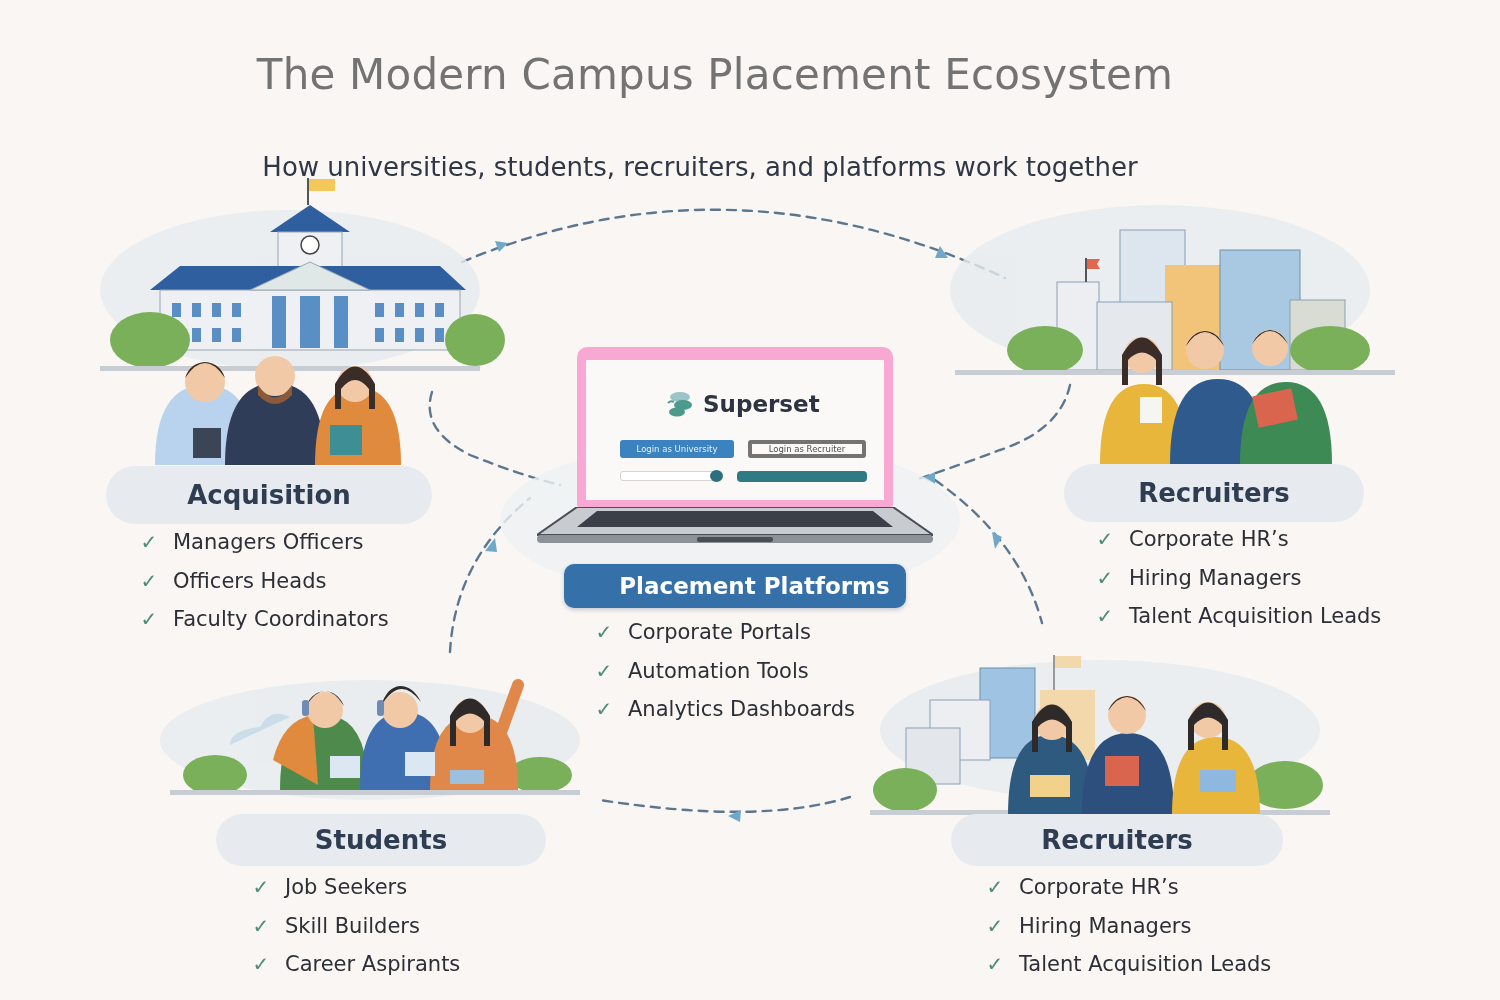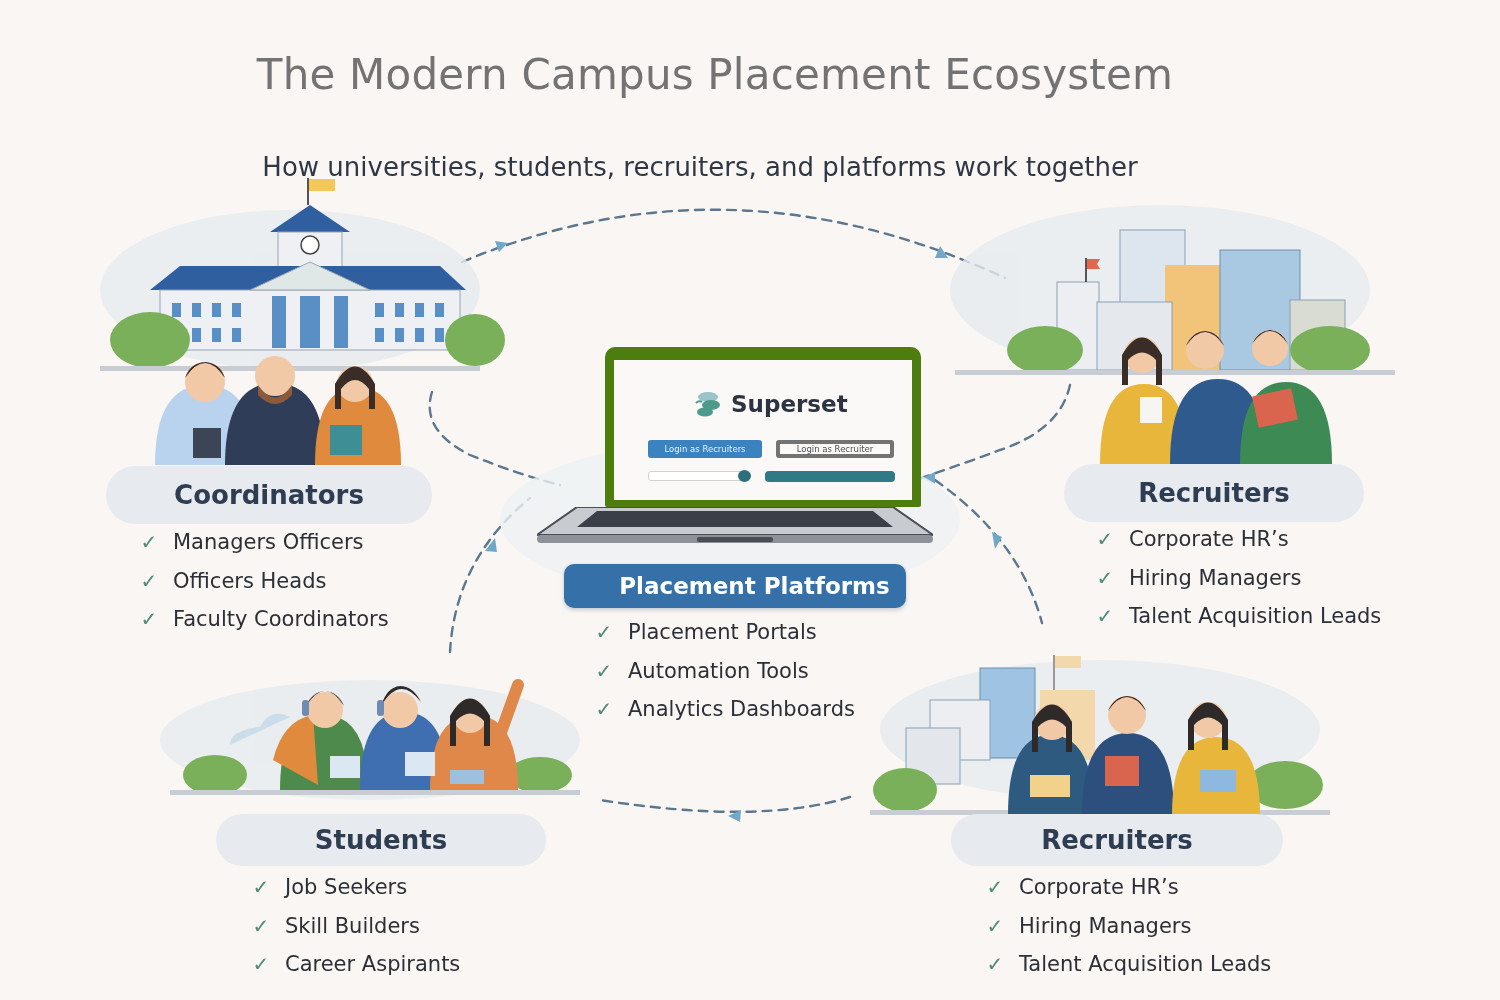--- a/index.html
+++ b/index.html
@@ -36,21 +36,21 @@
     display: flex; align-items: center; height: 38.5px;
     font-size: 21px; color: #2c2f36;
   }
   ul.checks li .chk {
     width: 24px; margin-right: 12px; color: #4f8b79;
     font-size: 20px; font-weight: bold; text-align: center;
   }
   
   .laptop-screen {
     position: absolute; left: 577px; top: 347px; width: 316px; height: 160px;
-    background: #4d7c0f; border-radius: 10px 10px 2px 2px; margin-left: 28px;
+    background: #f9a8d4; border-radius: 10px 10px 2px 2px;
   }
   .laptop-display {
     position: absolute; left: 9px; top: 13px; width: 298px; height: 140px;
     background: #fbf9f7;
   }
   .laptop-base {
     position: absolute; left: 537px; top: 507px; width: 396px; height: 40px;
   }
   .brand {
     position: absolute; left: 77px; top: 30px; display: flex; align-items: center;
@@ -243,35 +243,35 @@
       <div class="brand-logo">
         <svg width="32" height="28">
           <ellipse cx="17" cy="7" rx="10" ry="5" fill="#9bc4c9"></ellipse>
           <ellipse cx="20" cy="15" rx="9" ry="5" fill="#4c9a8c"></ellipse>
           <ellipse cx="14" cy="22" rx="8" ry="4.5" fill="#4c9a8c"></ellipse>
           <path d="M5,13 q3,-3 6,-1" stroke="#4c9a8c" stroke-width="2" fill="none"></path>
         </svg>
       </div>
       <span>Superset</span>
     </div>
-    <div class="scr-btn uni">Login as Recruiters</div>
+    <div class="scr-btn uni">Login as University</div>
     <div class="scr-btn rec">Login as Recruiter</div>
     <div class="scr-input"></div>
     <div class="scr-knob"></div>
     <div class="scr-bar"></div>
   </div>
 </div>
 <svg class="laptop-base" width="396" height="40" viewBox="0 0 396 40">
   <polygon points="40,0 356,0 396,28 0,28" fill="#c8cbd0" stroke="#4a4f57" stroke-width="2"></polygon>
   <polygon points="60,4 336,4 356,20 40,20" fill="#3b4048"></polygon>
   <rect x="0" y="28" width="396" height="8" rx="4" fill="#8d9299"></rect>
   <rect x="160" y="30" width="76" height="5" rx="2" fill="#4a4f57"></rect>
 </svg>
 
-<div class="pill" style="left:106px; top:466px; width:326px;">Coordinators</div>
+<div class="pill" style="left:106px; top:466px; width:326px;">Acquisition</div>
 <ul class="checks" style="left:137px; top:523px;">
   <li>
       <span class="chk">✓</span>
       <span>Managers Officers</span>
     </li>
   <li>
       <span class="chk">✓</span>
       <span>Officers Heads</span>
     </li>
   <li>
@@ -293,21 +293,21 @@
   <li>
       <span class="chk">✓</span>
       <span>Talent Acquisition Leads</span>
     </li>
 </ul>
 
 <div class="pill primary" style="left:564px; top:564px; width:342px;padding-left:39px;">Placement Platforms</div>
 <ul class="checks" style="left:592px; top:613px;">
   <li>
       <span class="chk">✓</span>
-      <span>Placement Portals</span>
+      <span>Corporate Portals</span>
     </li>
   <li>
       <span class="chk">✓</span>
       <span>Automation Tools</span>
     </li>
   <li>
       <span class="chk">✓</span>
       <span>Analytics Dashboards</span>
     </li>
 </ul>

